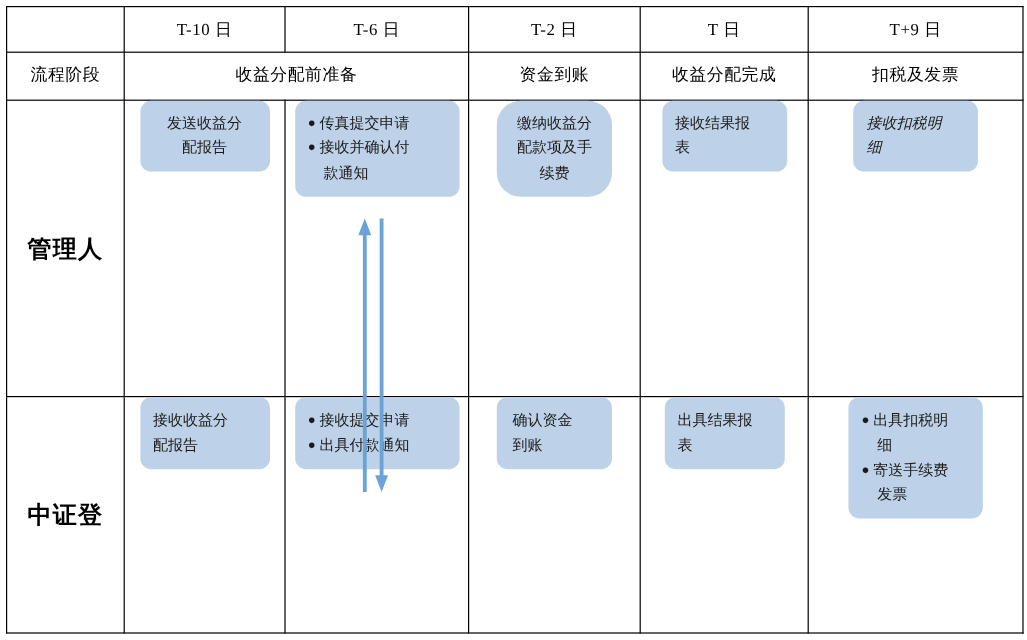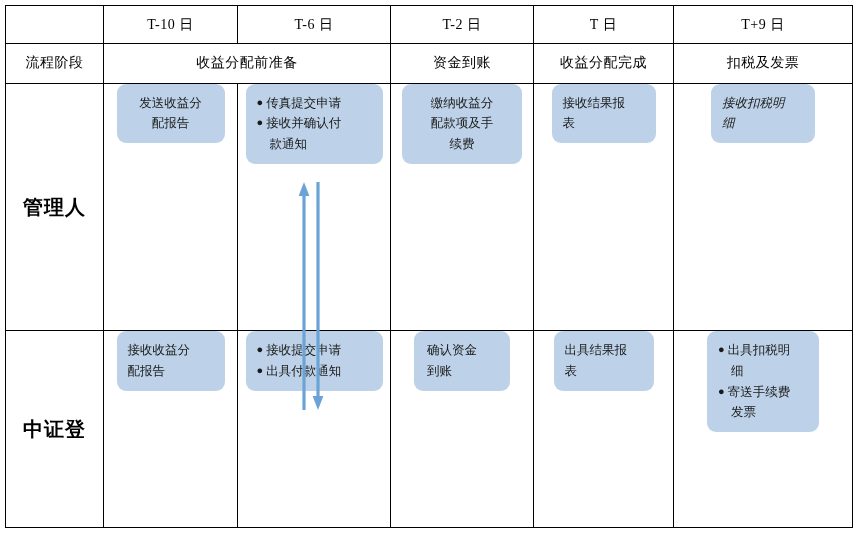--- a/index.html
+++ b/index.html
@@ -79,21 +79,21 @@
   }
   .box.center { text-align: center; }
   .box .ln { display: block; white-space: nowrap; }
   .box .bullet { display: block; white-space: nowrap; text-indent: 0; }
   .box .cont { display: block; white-space: nowrap; padding-left: 13px; }
   .dot { font-size: 11px; vertical-align: 1px; margin-right: 3px; }
 
   
   .w-mgr-1   { width: 108px; }
   .w-mgr-2   { width: 137px; }
-  .w-mgr-3   { width: 120px; }
+  .w-mgr-3   { width: 96px; border-radius: 20px; }
   .w-mgr-4   { width: 104px; }
   .w-mgr-5   { width: 104px; font-style: italic; }
   .w-exch-1  { width: 108px; }
   .w-csdc-1  { width: 108px; }
   .w-csdc-2  { width: 137px; }
   .w-csdc-3  { width: 96px; padding-left: 13px; }
   .w-csdc-4  { width: 100px; }
   .w-csdc-5  { width: 112px; }
 
   

